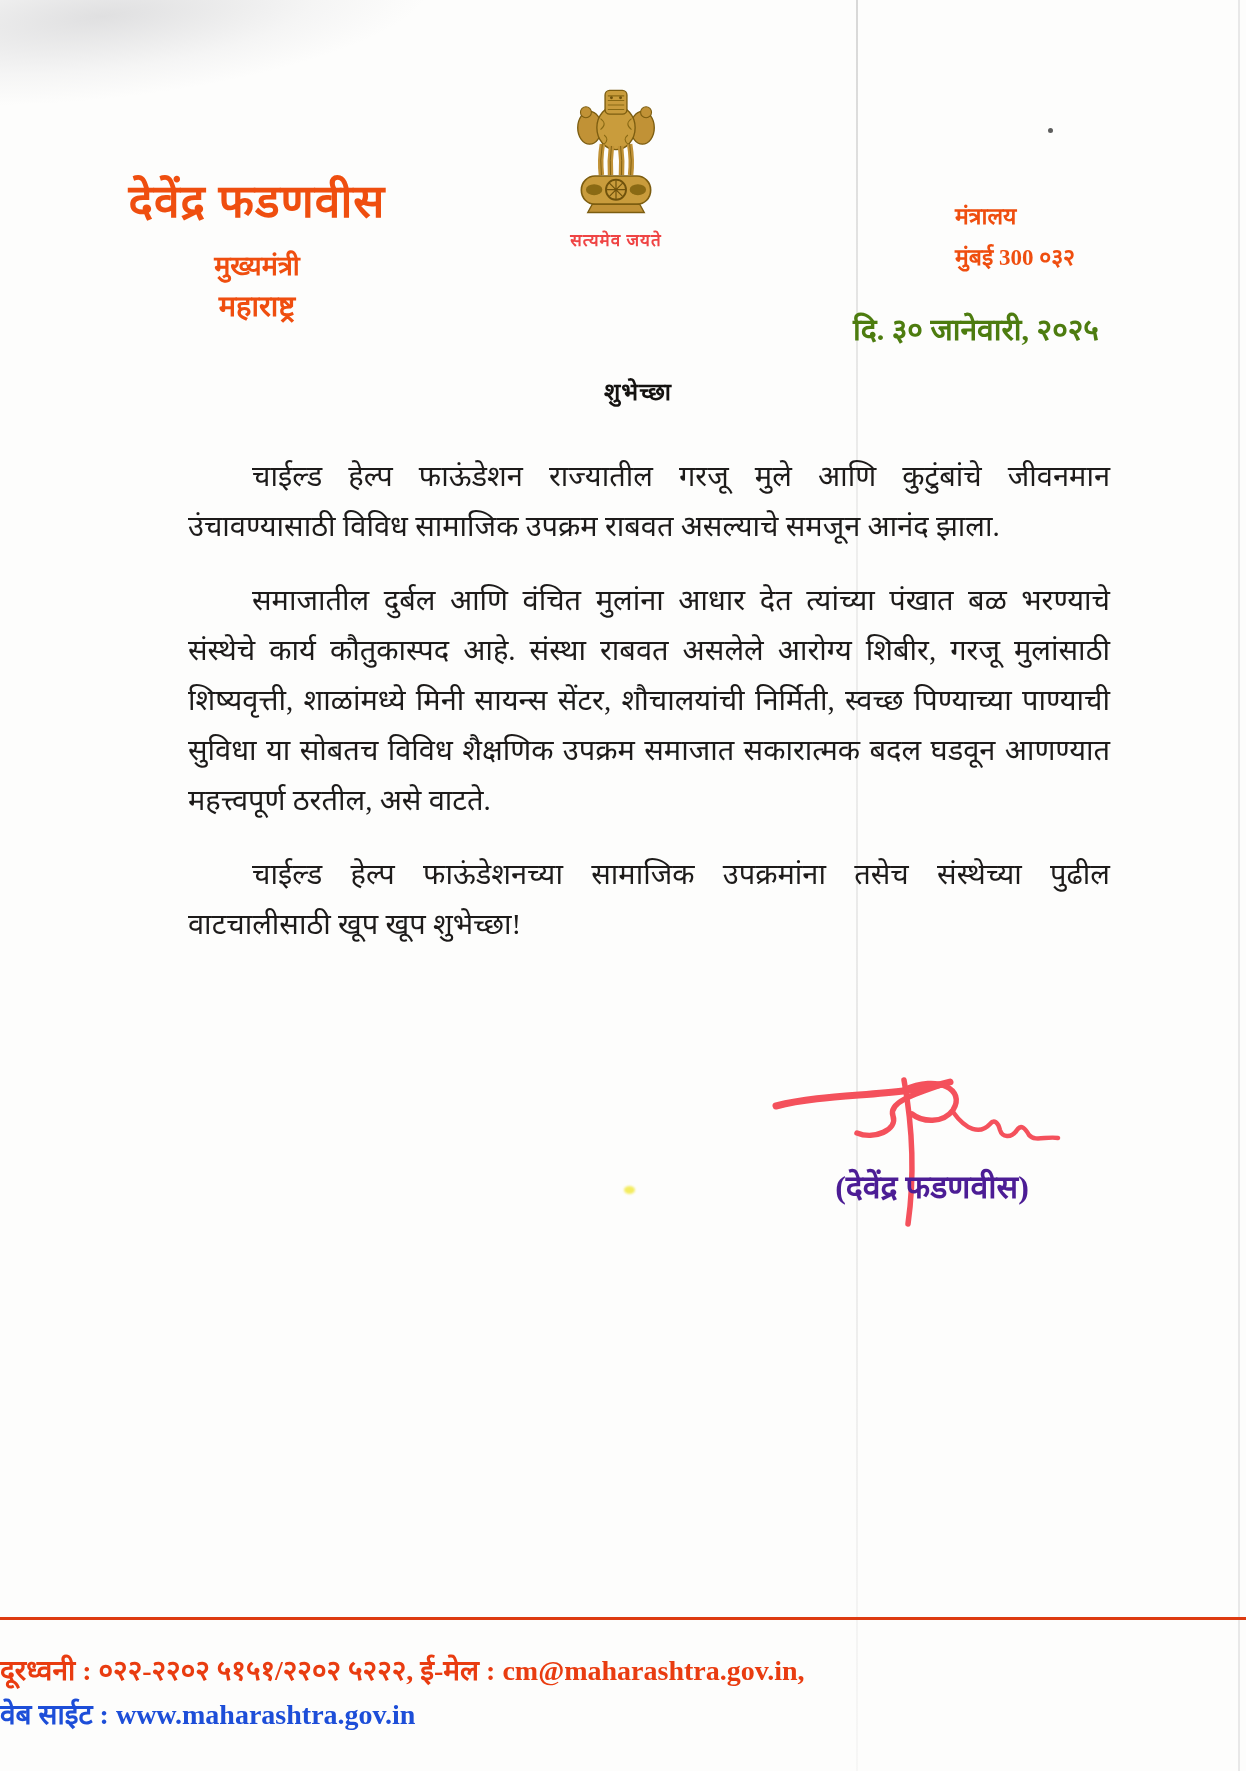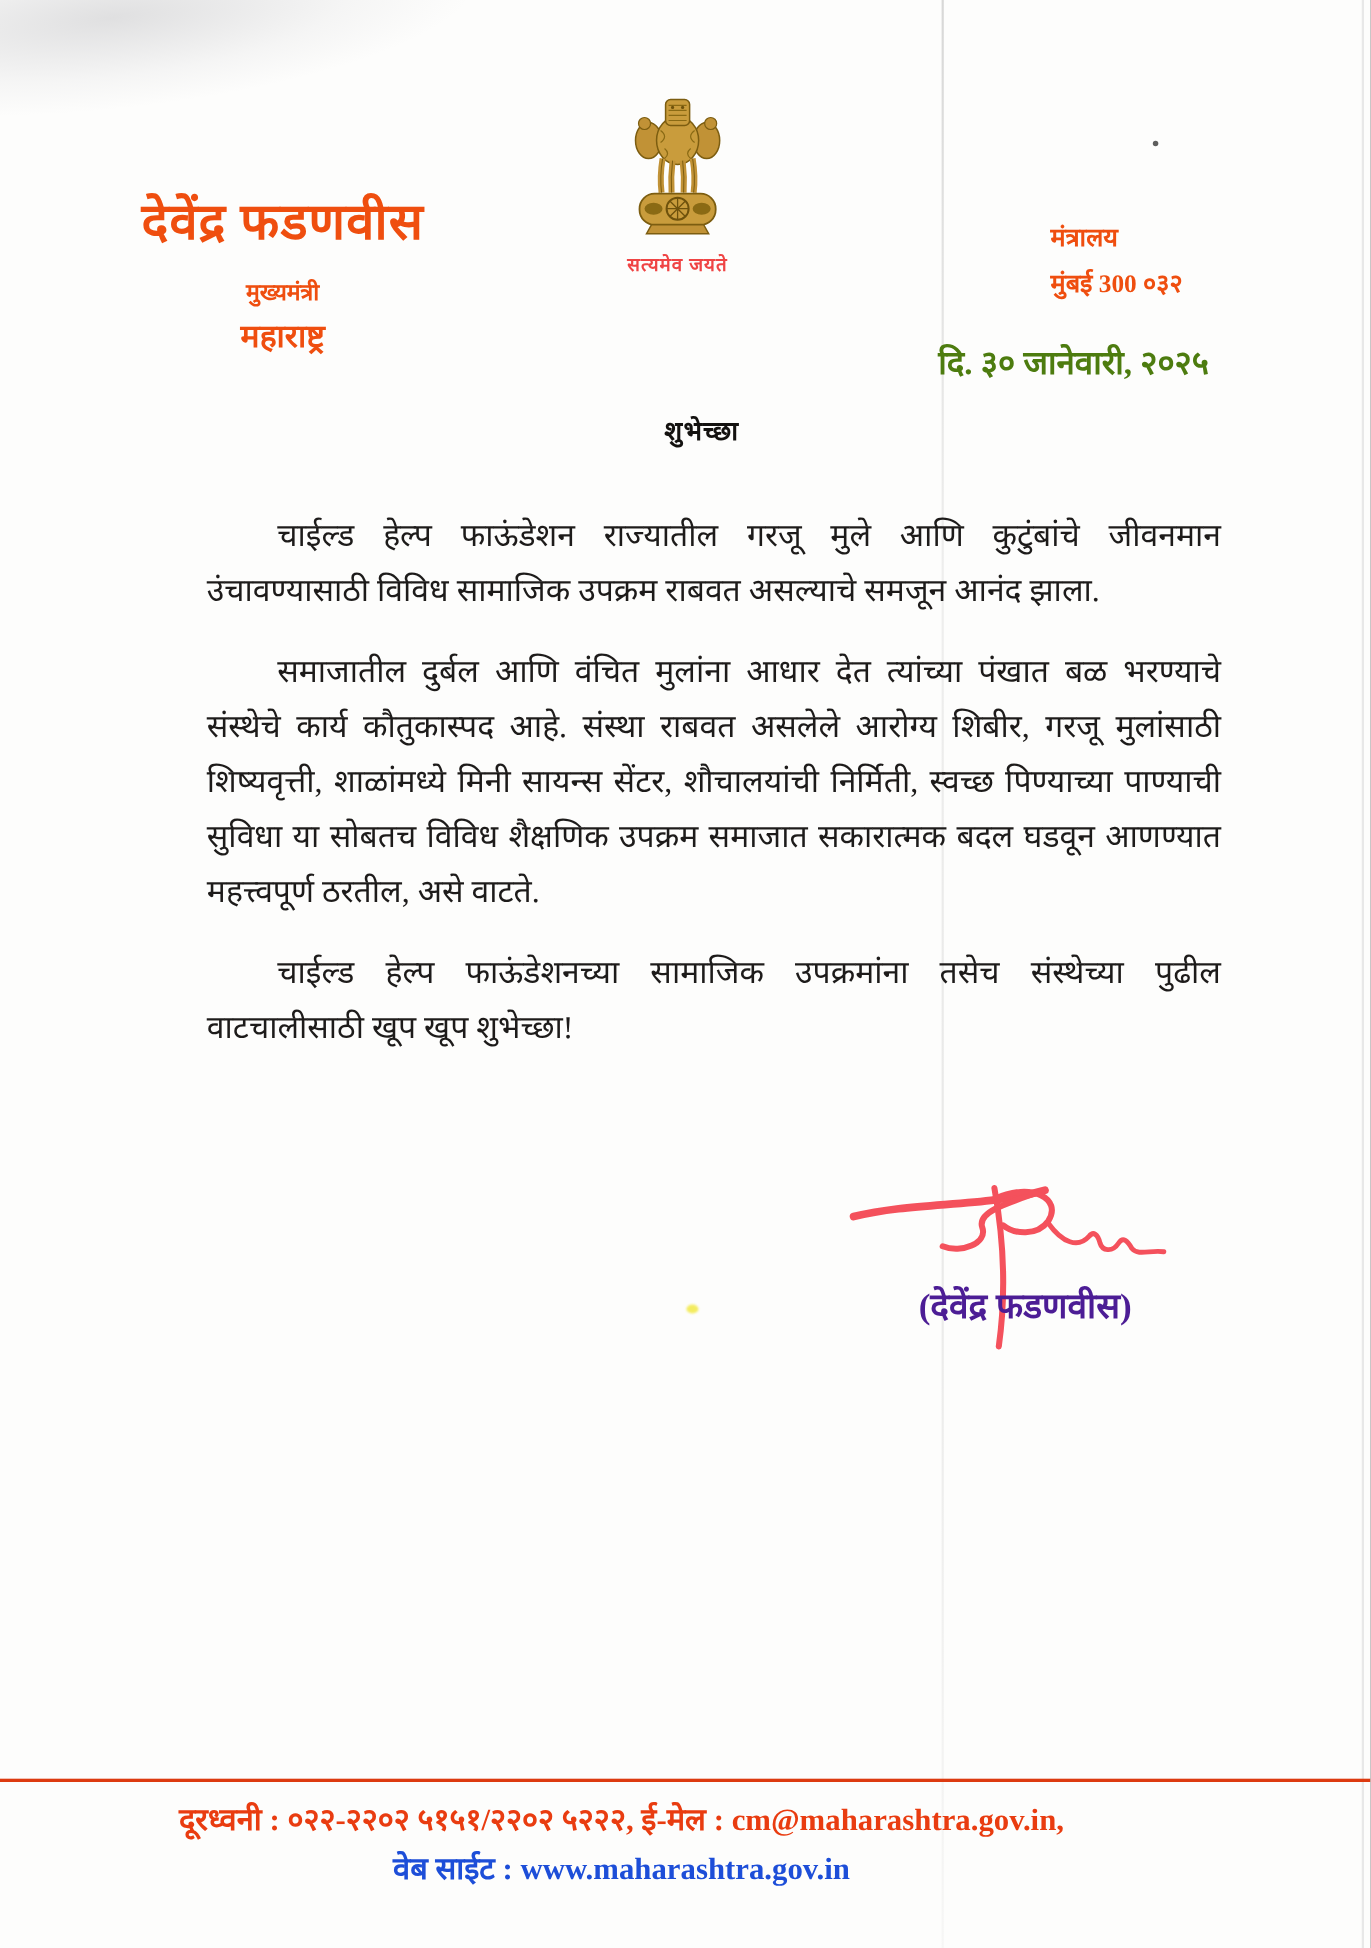--- a/index.html
+++ b/index.html
@@ -33,45 +33,45 @@
     position:absolute;left:1048px;top:128px;width:5px;height:5px;border-radius:50%;
     background:rgba(40,40,40,.75);
   }
   .yellow-speck{
     position:absolute;left:624px;top:1186px;width:11px;height:8px;border-radius:50%;
     background:#f2e945;filter:blur(1px);opacity:.85;
   }
   
   .sender{position:absolute;left:92px;top:136px;width:330px;text-align:center;font-weight:bold;}
   .sender-name{font-size:46px;line-height:60px;letter-spacing:1px;}
-  .sender-title{font-size:21px;line-height:40px;margin-top:14px;}
+  .sender-title{font-size:27px;line-height:40px;margin-top:14px;}
   .sender-region{font-size:29px;line-height:36px;margin-top:2px;}
   .emblem-wrap{position:absolute;left:575px;top:86px;width:82px;height:140px;}
   .emblem-caption{
     position:absolute;left:536px;top:228px;width:160px;
     text-align:center;font-size:17px;font-weight:bold;color:#ef4444;letter-spacing:1px;
   }
   .office{position:absolute;left:955px;top:196px;width:260px;font-weight:bold;font-size:23px;line-height:41px;}
   .date-line{position:absolute;left:853px;top:308px;width:330px;font-size:30px;font-weight:bold;color:#4d7c0f;}
   .subject{
     position:absolute;left:498px;top:374px;width:280px;text-align:center;
     font-size:24px;font-weight:bold;color:#141210;letter-spacing:1px;
   }
   
-  .letter-body{position:absolute;left:188px;top:462px;width:922px;font-size:29px;line-height:50px;text-align:justify;}
+  .letter-body{position:absolute;left:188px;top:451px;width:922px;font-size:29px;line-height:50px;text-align:justify;}
   .letter-body p{margin:0 0 24px 0;text-indent:64px;}
   
   .signature-svg{position:absolute;left:762px;top:1072px;width:312px;height:158px;}
   .signatory{
     position:absolute;left:812px;top:1164px;width:240px;text-align:center;
     font-size:32px;font-weight:bold;color:#4c1d95;
   }
   
   .footer-rule{position:absolute;left:0;top:1617px;width:1246px;height:3px;background:#dd3a10;}
-  .footer-text{position:absolute;left:0;width:1130px;text-align:center;font-weight:bold;font-size:28px;}
+  .footer-text{position:absolute;left:0;width:1130px;text-align:left;font-weight:bold;font-size:28px;margin-top:16px;}
   .footer-line1{top:1634px;}
   .footer-line2{top:1678px;}
 </style>
 </head>
 <body>
 
 <div class="page">
 
   <div class="smudge-tl"></div>
   <div class="fold-line"></div>

